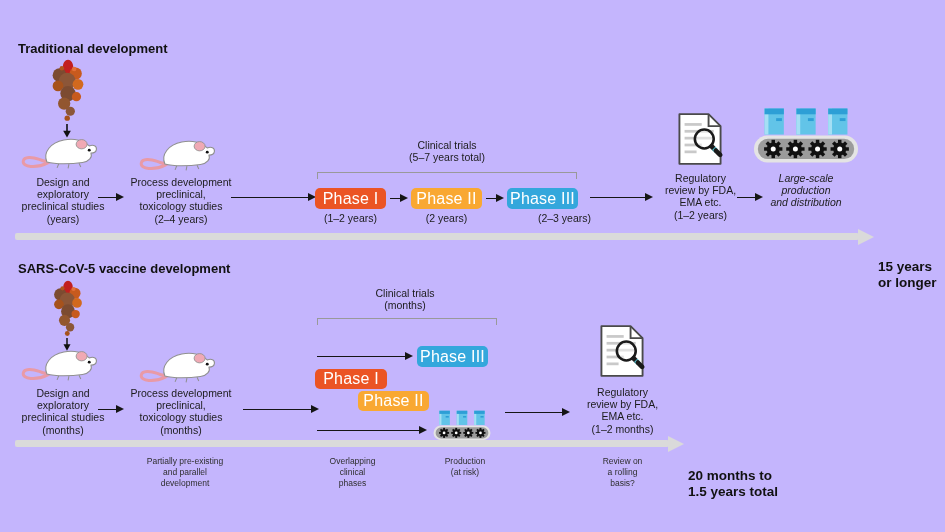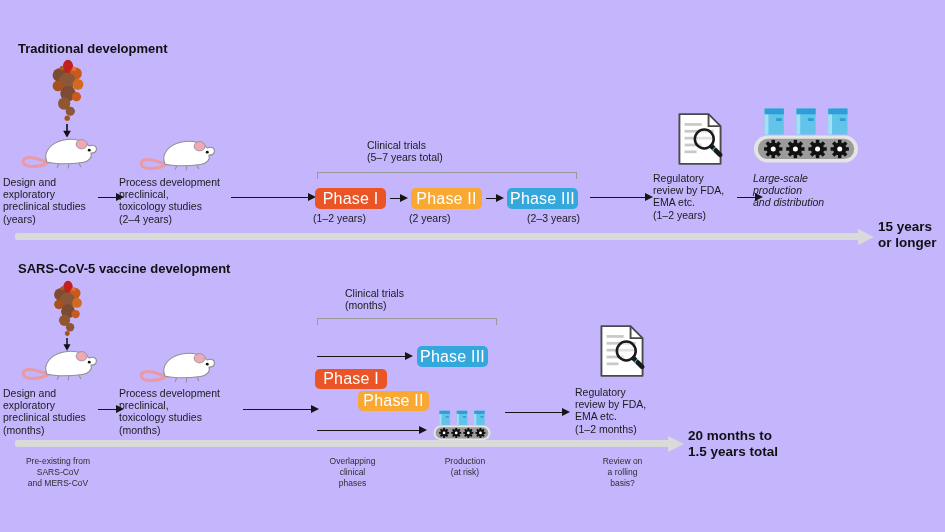--- a/index.html
+++ b/index.html
@@ -1,23 +1,23 @@
 <!DOCTYPE html>
 <html><head>
 <meta charset="utf-8">
 <style>
   * { margin:0; padding:0; box-sizing:border-box; }
   html,body { background:#ffffff; }
   #canvas { position:relative; width:945px; height:532px; background:#c4b5fd;
             font-family:"Liberation Sans","DejaVu Sans",sans-serif; color:#1a1a1a; overflow:hidden; }
   .abs { position:absolute; }
   .title { font-size:13px; font-weight:bold; color:#111; white-space:pre; }
-  .lbl { font-size:10.5px; line-height:1.16; white-space:pre-line; color:#1c1c1c; }
+  .lbl { font-size:10.5px; line-height:1.16; text-align:center; white-space:pre-line; color:#1c1c1c; }
   .note { font-size:8.5px; line-height:1.32; text-align:center; white-space:pre-line; color:#2e2e2e; }
-  .big { font-size:13.5px; font-weight:bold; line-height:1.22; white-space:pre-line; color:#111; }
+  .big { font-size:13.5px; font-weight:bold; line-height:1.22; white-space:pre-line; color:#111;margin-top:40px; }
   .phase { position:absolute; border-radius:5px; color:#fff; font-size:16px; font-weight:500;
            display:flex; align-items:center; justify-content:center; letter-spacing:.2px; }
   .arrow { position:absolute; border-top:1.4px solid #151515; }
   .arrow::after { content:""; position:absolute; right:-2px; top:-4.9px; width:0; height:0;
                   border-left:8px solid #151515; border-top:4px solid transparent; border-bottom:4px solid transparent; }
   .timeline { position:absolute; height:7px; background:#DADADA; border-radius:2px; }
   .timeline::after { content:""; position:absolute; right:-15px; top:-4.5px; width:0; height:0;
                      border-left:16px solid #DADADA; border-top:8px solid transparent; border-bottom:8px solid transparent; }
   .bracket { position:absolute; height:7px; border-top:1.3px solid #999; border-left:1.3px solid #999; border-right:1.3px solid #999; }
   .hidden-defs { position:absolute; width:0; height:0; overflow:hidden; }
@@ -230,23 +230,23 @@
     </svg>
   <div class="lbl abs" style="left:575px; top:386px; width:95px;">Regulatory
 review by FDA,
 EMA etc.
 (1–2 months)</div>
 
   <div class="timeline" style="left: 15px; top: 440px; width: 654px; background: rgb(218, 218, 218);"></div>
   <div class="big abs" style="left:688px; top:428px; width:112px;">20 months to
 1.5 years total</div>
 
-  <div class="note abs" style="left:6px; top:456px; width:104px;">Pre-existing from
-SARS-CoV
-and MERS-CoV</div>
+  <div class="note abs" style="left:128px; top:456px; width:114px;">Partially pre-existing
+and parallel
+development</div>
   <div class="note abs" style="left:310px; top:456px; width:85px;">Overlapping
 clinical
 phases</div>
   <div class="note abs" style="left:420px; top:456px; width:90px;">Production
 (at risk)</div>
   <div class="note abs" style="left:580px; top:456px; width:85px;">Review on
 a rolling
 basis?</div>
 
 </div>

